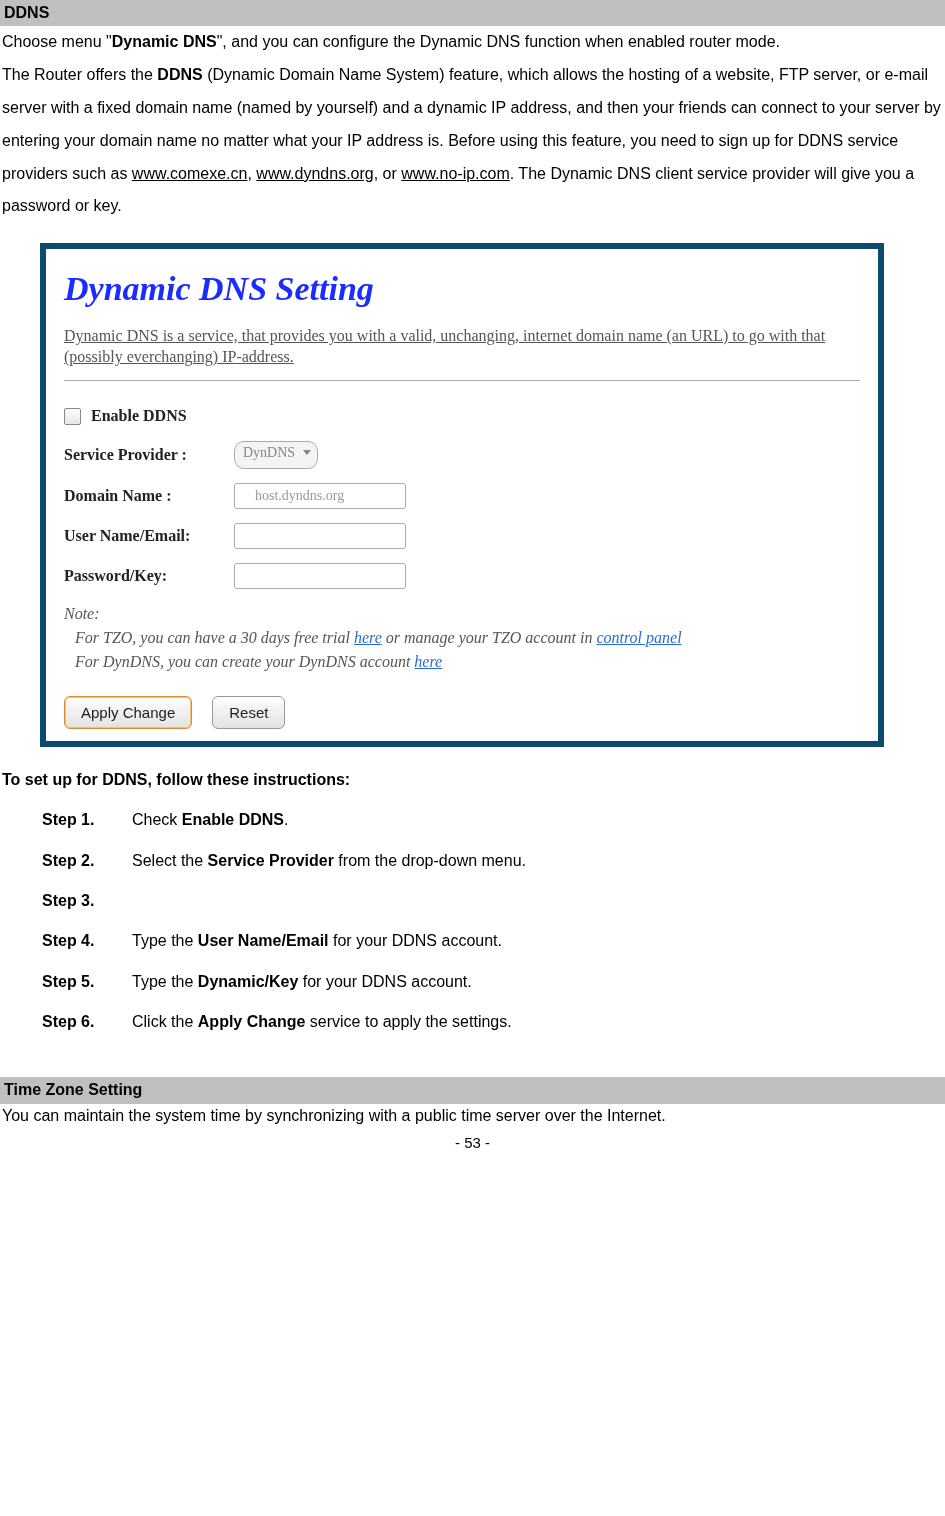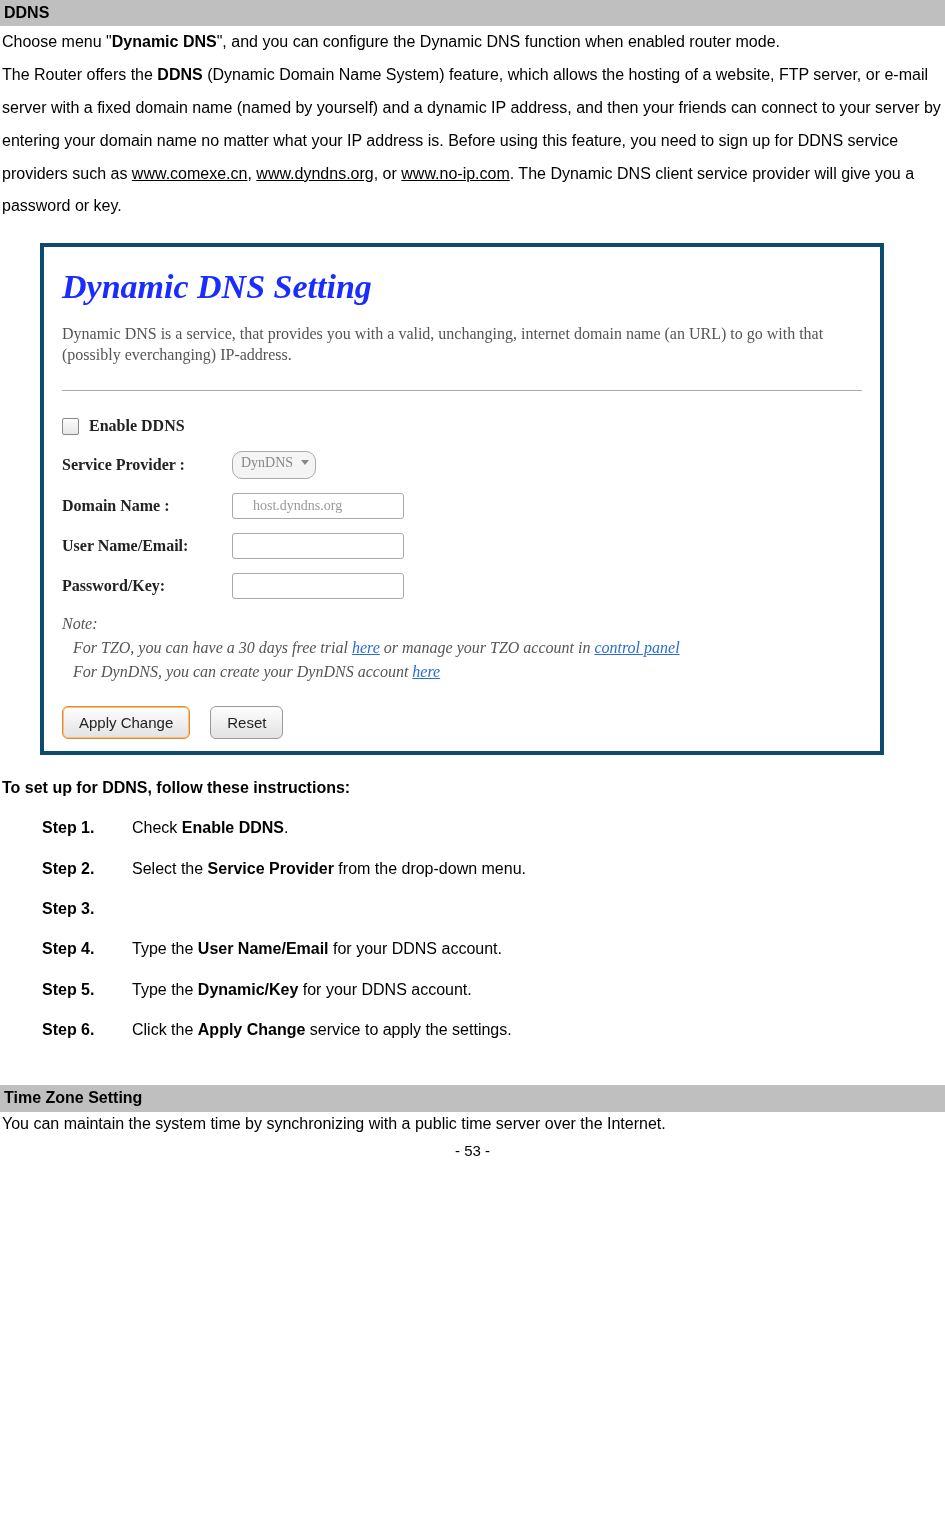--- a/index.html
+++ b/index.html
@@ -21,41 +21,42 @@
     padding: 0 2px;
     line-height: 2.05;
     font-size: 16px;
   }
   .body-text a {
     color: #000;
     text-decoration: underline;
   }
   .screenshot-wrap {
     margin: 20px 0 20px 40px;
-    border: 4px solid #0c4a6e;
+    border: 6px solid #0c4a6e;
     width: 844px;
     padding: 10px 18px 12px 18px;
     box-sizing: border-box;
     font-family: "Times New Roman", serif;
     color: #555;
     background: #fff;
   }
   .shot-title {
     color: #1a2cff;
     font-weight: bold;
     font-style: italic;
     font-size: 34px;
     font-family: "Times New Roman", serif;
     margin: 6px 0 12px 0;
   }
   .shot-desc {
     font-size: 16px;
     color: #555;
     line-height: 1.35;
-    margin-bottom: 24px;
+    margin-bottom: 12px;
+    text-decoration: underline;
   }
   .shot-hr {
     border: none;
     border-top: 1px solid #aaa;
     margin: 6px 0 24px 0;
   }
   .shot-row {
     margin: 14px 0;
     display: flex;
     align-items: center;

